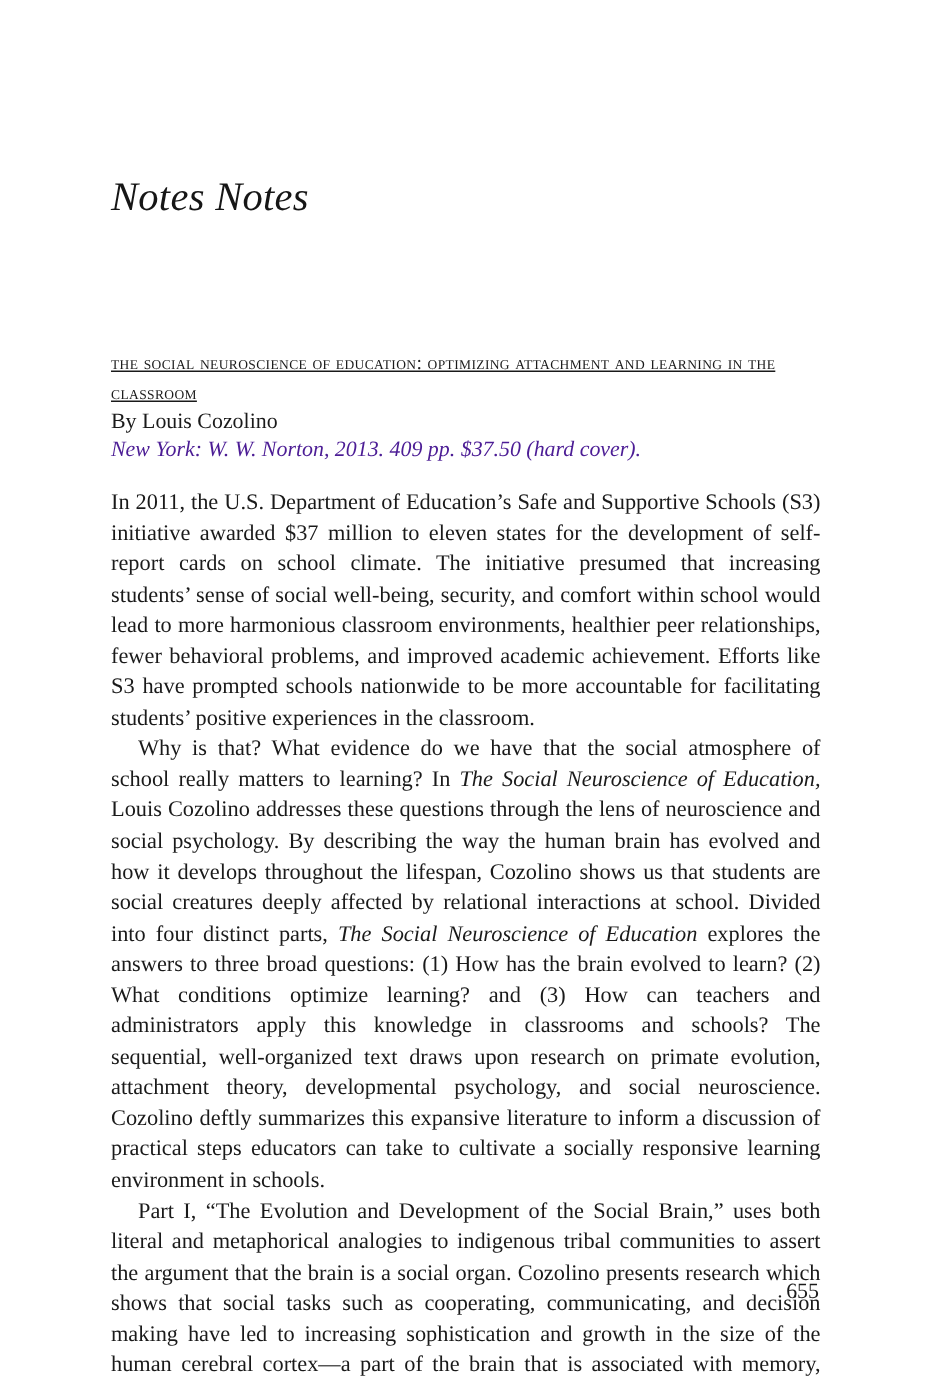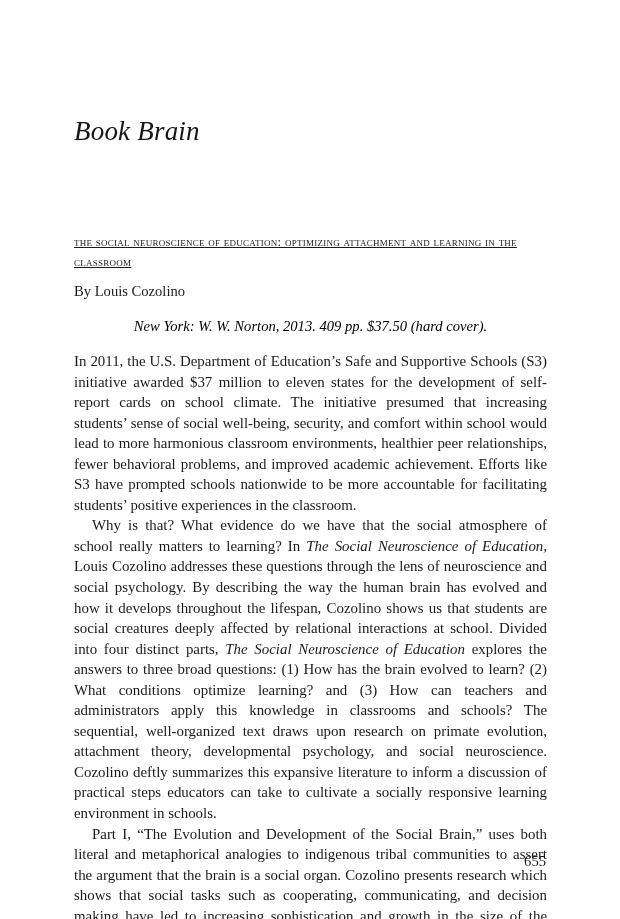--- a/index.html
+++ b/index.html
@@ -52,45 +52,44 @@
     letter-spacing: 0.25px;
     color: #1a1a1a;
     margin: 0;
     font-weight: normal;
     text-decoration: underline;
   }
 
   .byline {
     font-size: 14.6px;
     line-height: 18.4px;
-    margin: 11px 0 0 0;
+    margin: 1px 0 0 0;
     color: #1a1a1a;
   }
 
   .publication {
     font-size: 14.6px;
     line-height: 18.4px;
     font-style: italic;
-    margin: 16px;
-    color: #000000;
-    text-align: center;
+    margin: 0;
+    color: #4c1d95;
   }
 
   
   .body-text {
     margin: 0;
     font-size: 14.9px;
     line-height: 20.55px;
     text-align: justify;
     text-justify: inter-word;
     color: #1a1a1a;
     hyphens: manual;
   }
   .body-text.first {
-    margin-top: 0;
+    margin-top: 16px;
   }
   .body-text.indented {
     text-indent: 18px;
   }
   .body-text i {
   }
 
   
   .folio {
     position: absolute;
@@ -99,21 +98,21 @@
     font-size: 14.6px;
     line-height: 18px;
     color: #1a1a1a;
   }
 </style>
 </head>
 <body>
 
 <div class="page">
 
-  <div class="section-title">Book Brain</div>
+  <div class="section-title">Notes Notes</div>
 
   <div class="content">
 
     <div class="book-heading">The Social Neuroscience of Education: Optimizing Attachment and Learning in the Classroom</div>
 
     <div class="byline">By Louis Cozolino</div>
 
     <div class="publication">New York: W. W. Norton, 2013. 409 pp. $37.50 (hard cover).</div>
 
     <p class="body-text first">In 2011, the U.S. Department of Education’s Safe and Supportive Schools (S3) initiative awarded $37 million to eleven states for the development of self-report cards on school climate. The initiative presumed that increasing students’ sense of social well-being, security, and comfort within school would lead to more harmonious classroom environments, healthier peer relationships, fewer behavioral problems, and improved academic achievement. Efforts like S3 have prompted schools nationwide to be more accountable for facilitating students’ positive experiences in the classroom.</p>

